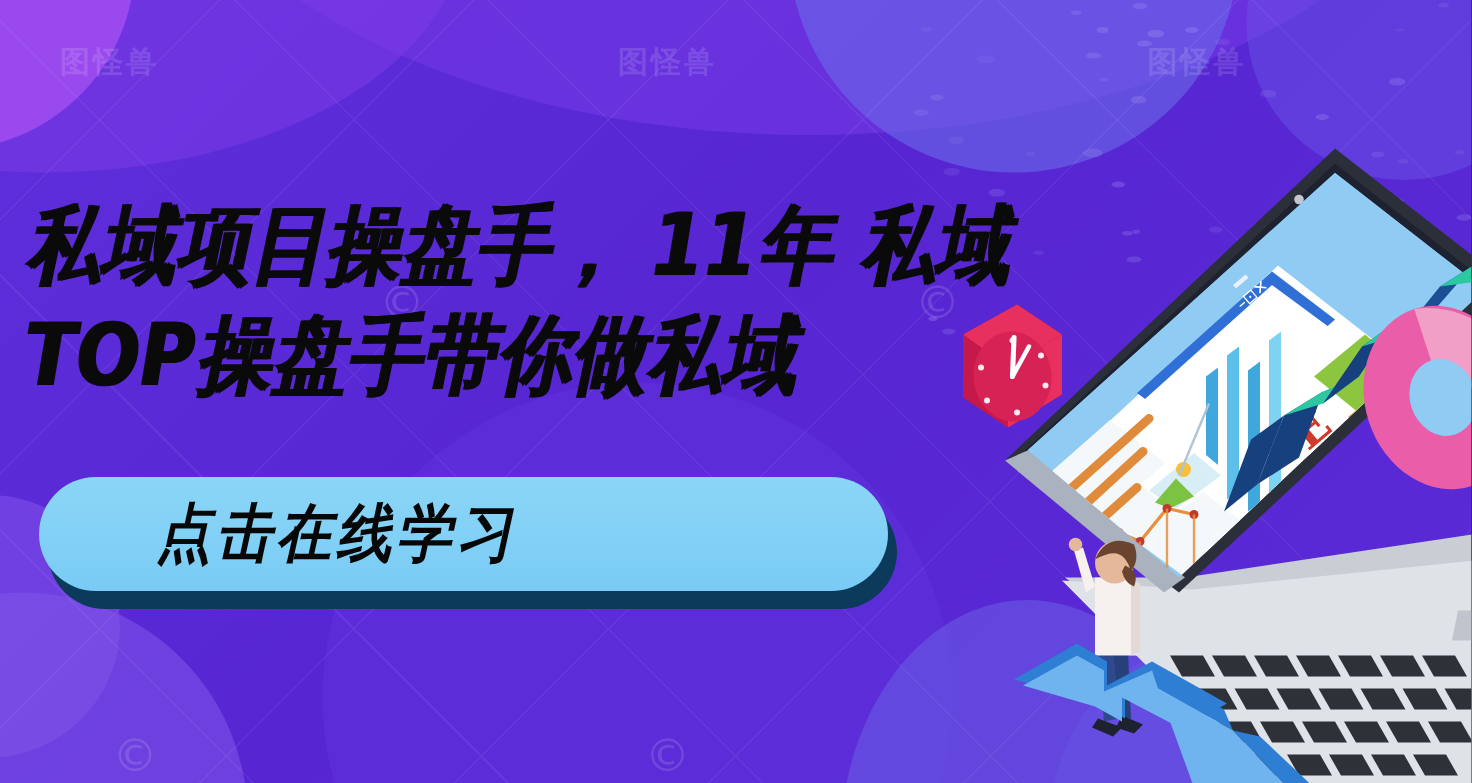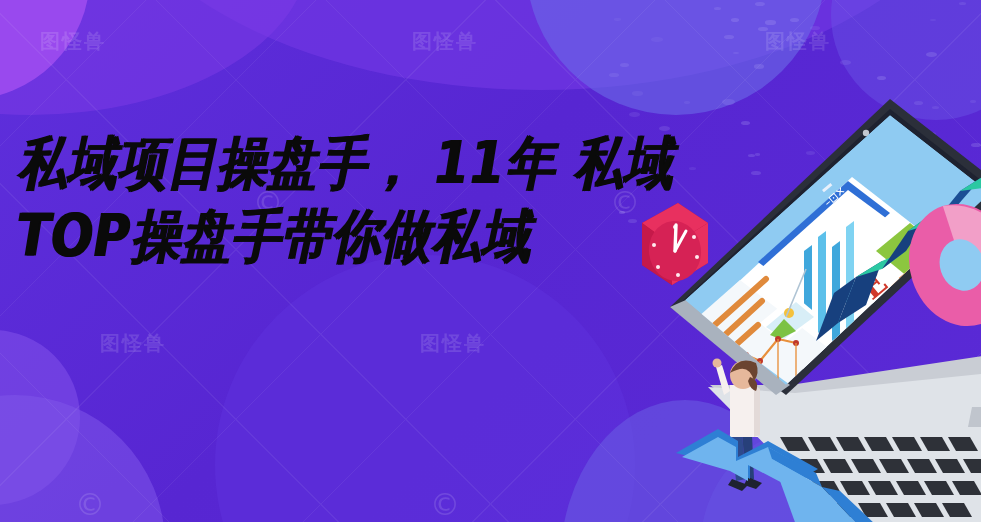--- a/index.html
+++ b/index.html
@@ -354,14 +354,20 @@
       <div class="wm-c" style="left: 75px; top: 487px;">©</div>
       <div class="wm-c" style="left: 430px; top: 487px;">©</div>
       <div class="wm-c" style="left: 790px; top: 487px;">©</div>
     </div>
 
   <div class="title-wrap">
     <div class="title-line l1">私域项目操盘手， 11年 私域</div>
     <div class="title-line l2">TOP操盘手带你做私域</div>
   </div>
 
+  <div class="cta">
+    <div class="cta-shadow"></div>
+    <div class="cta-face">
+      <span class="cta-label">点击在线学习</span>
+    </div>
+  </div>
 
 </div>
 
 </body></html>

